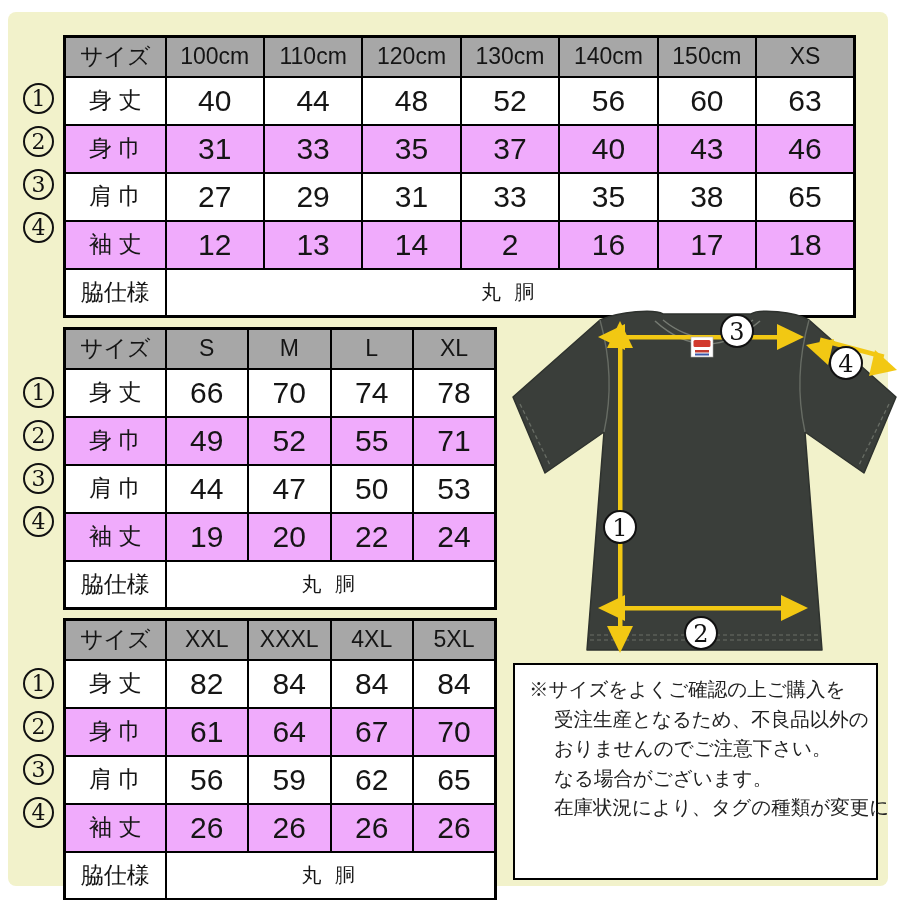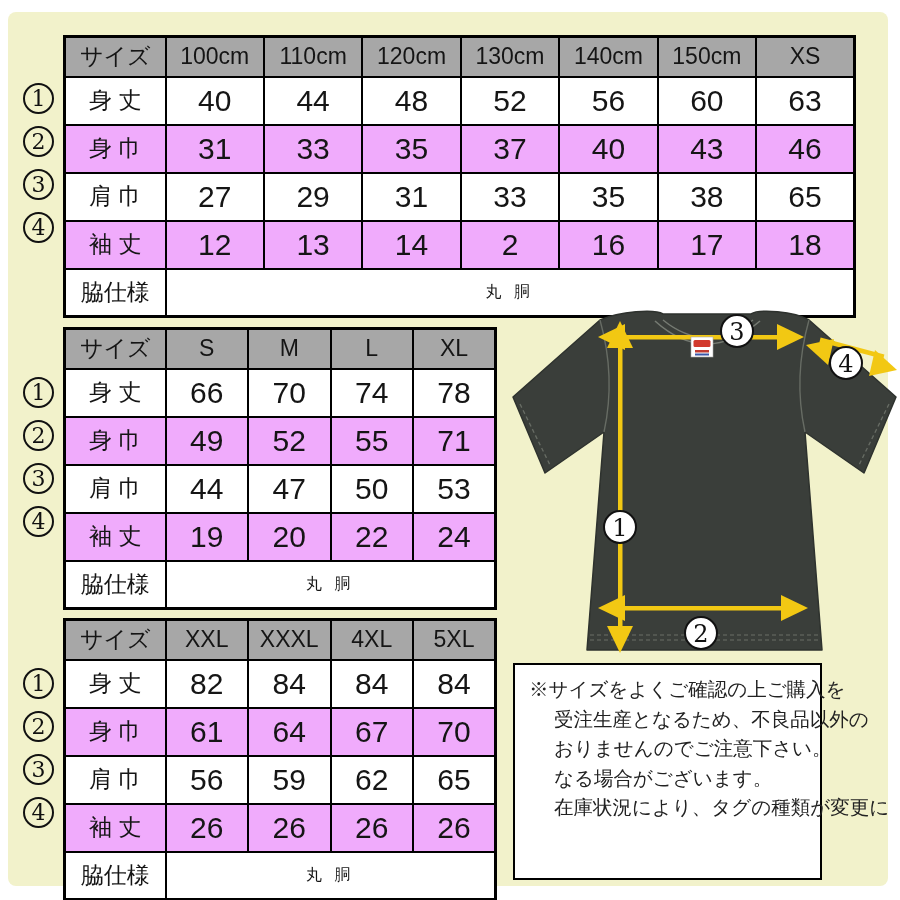--- a/index.html
+++ b/index.html
@@ -20,35 +20,35 @@
   table.size th,table.size td{
     border:2px solid #000;text-align:center;vertical-align:middle;
     padding:0;font-weight:normal;overflow:hidden;white-space:nowrap;
   }
   table.size tr{height:48px;}
   table.size tr.head{height:40px;}
   table.size tr.head th{background:#a7a7a7;font-size:23px;}
   table.size tr.alt td{background:#f0abfc;}
   td.lbl{font-size:23px;}
   td.num{font-size:30px;}
-  td.span-val{font-size:16px;letter-spacing:4px;}
+  td.span-val{font-size:20px;letter-spacing:4px;}
   #t1{left:63px;top:35px;width:793px;}
   #t2{left:63px;top:327px;width:434px;}
   #t3{left:63px;top:618px;width:434px;}
   col.c-lab{width:101px;}
   
   .circ{
     position:absolute;left:23px;width:31px;height:31px;border-radius:50%;
     border:2.5px solid #111;display:flex;align-items:center;justify-content:center;
     font-family:"DejaVu Serif",serif;font-size:22px;line-height:1;color:#111;
     box-sizing:border-box;background:transparent;
   }
   
   .note{
-    position:absolute;left:513px;top:663px;width:309px;height:217px;
+    position:absolute;left:513px;top:663px;width:365px;height:217px;
     background:#ffffff;border:2px solid #000;box-sizing:border-box;
     padding:10px 8px 0 14px;
   }
   .note-line{font-size:19.5px;line-height:29.5px;color:#222;padding-left:25px;white-space:nowrap;}
   .note-line.first{padding-left:0;}
   
   #shirt-diagram{position:absolute;left:505px;top:305px;}
   .svg-circ-num{
     font-family:"DejaVu Serif",serif;font-size:24px;fill:#111;
     text-anchor:middle;

